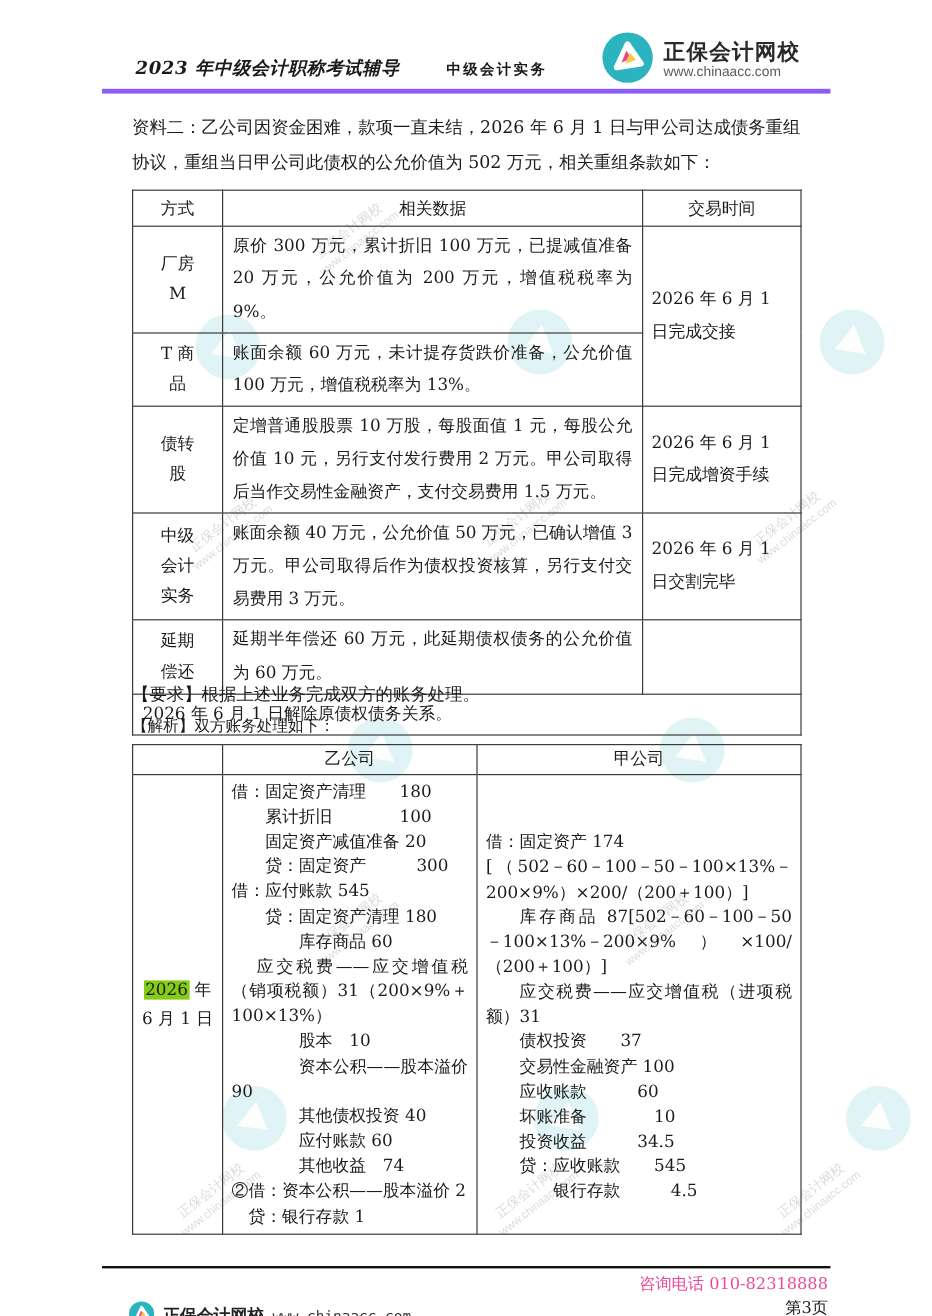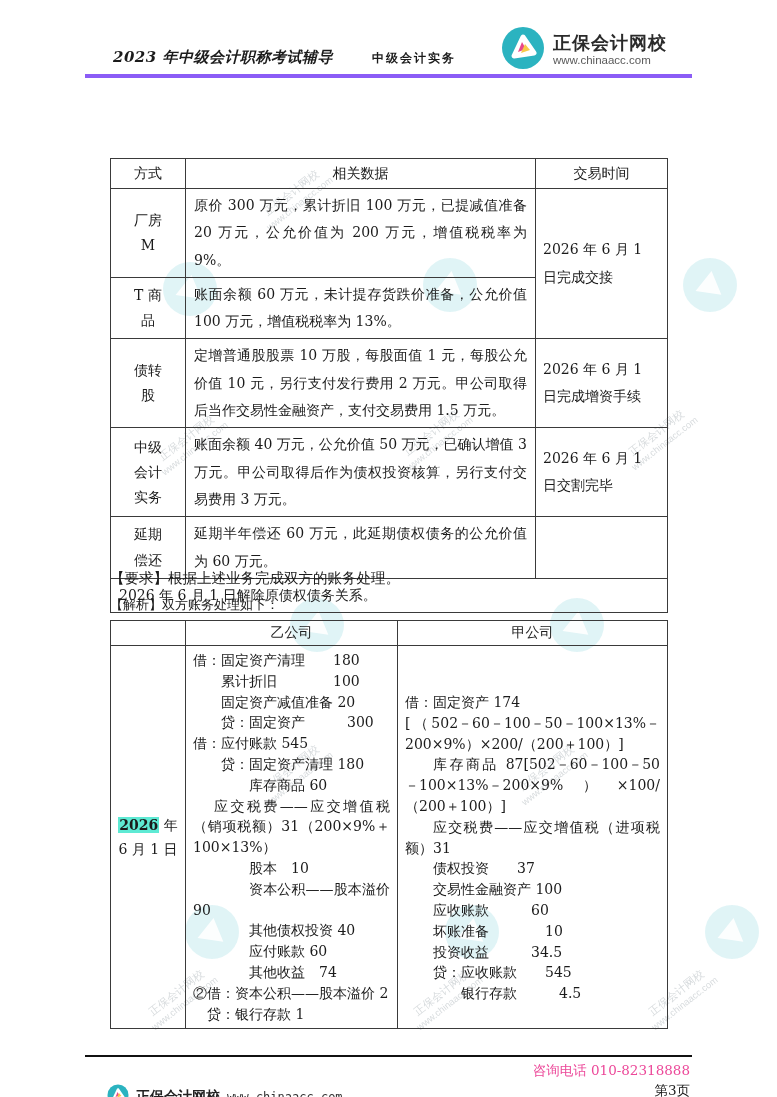--- a/index.html
+++ b/index.html
@@ -61,21 +61,21 @@
   .req { position:absolute; left:110px; top:569px; font-size:14.5px; }
   .ana { position:absolute; left:110px; top:596px; font-size:13px; }
 
   .t2 { position:absolute; left:110px; top:620px; width:557px; font-size:14px; }
   .t2 td { border:1px solid #3a3a3a; }
   .t2 .c-head { height:25px; }
   .c-date { text-align:center; vertical-align:middle; line-height:1.75; padding:2px 5px; }
   .c-entries { vertical-align:top; padding:4px 7px; }
   .entries-jia { padding-top:42px; }
   .entry-line { line-height:20.8px; text-align:justify; }
-  .hl { background:#5eead4; padding:0 1px;font-weight:bold; }
+  .hl { background:#84cc16; padding:0 1px; }
 
   
   .ftr { position:absolute; left:85px; top:1055px; width:607px; height:42px;
          border-top:2px solid #111; }
   .ftr-left { position:absolute; left:22px; top:8px; display:flex; align-items:center;
          gap:7px; font-family:"Liberation Sans",sans-serif; }
   .f-brand { font-size:14px; font-weight:bold; color:#222; }
   .f-site { font-size:12px; color:#333; font-family:"DejaVu Sans Mono",monospace; }
   .f-copy { font-size:13.5px; color:#222;margin-top:46px; }
   .ftr-right { position:absolute; right:2px; top:4px; text-align:right;
@@ -120,20 +120,21 @@
           <path d="M20 27 L29 24 L24 18 Z" fill="#f7c948"></path>
         </svg>
       </span>
       <span class="logo-text">
         <span class="logo-brand">正保会计网校</span>
         <span class="logo-site">www.chinaacc.com</span>
       </span>
     </div>
   </div>
 
+  <p class="intro">资料二：乙公司因资金困难，款项一直未结，2026 年 6 月 1 日与甲公司达成债务重组协议，重组当日甲公司此债权的公允价值为 502 万元，相关重组条款如下：</p>
 
   <table class="t1">
     <colgroup>
         <col style="width:75px">
         <col style="width:350px">
         <col style="width:132px">
       </colgroup>
     <tbody>
       <tr>
         <td class="c-head">方式</td>

